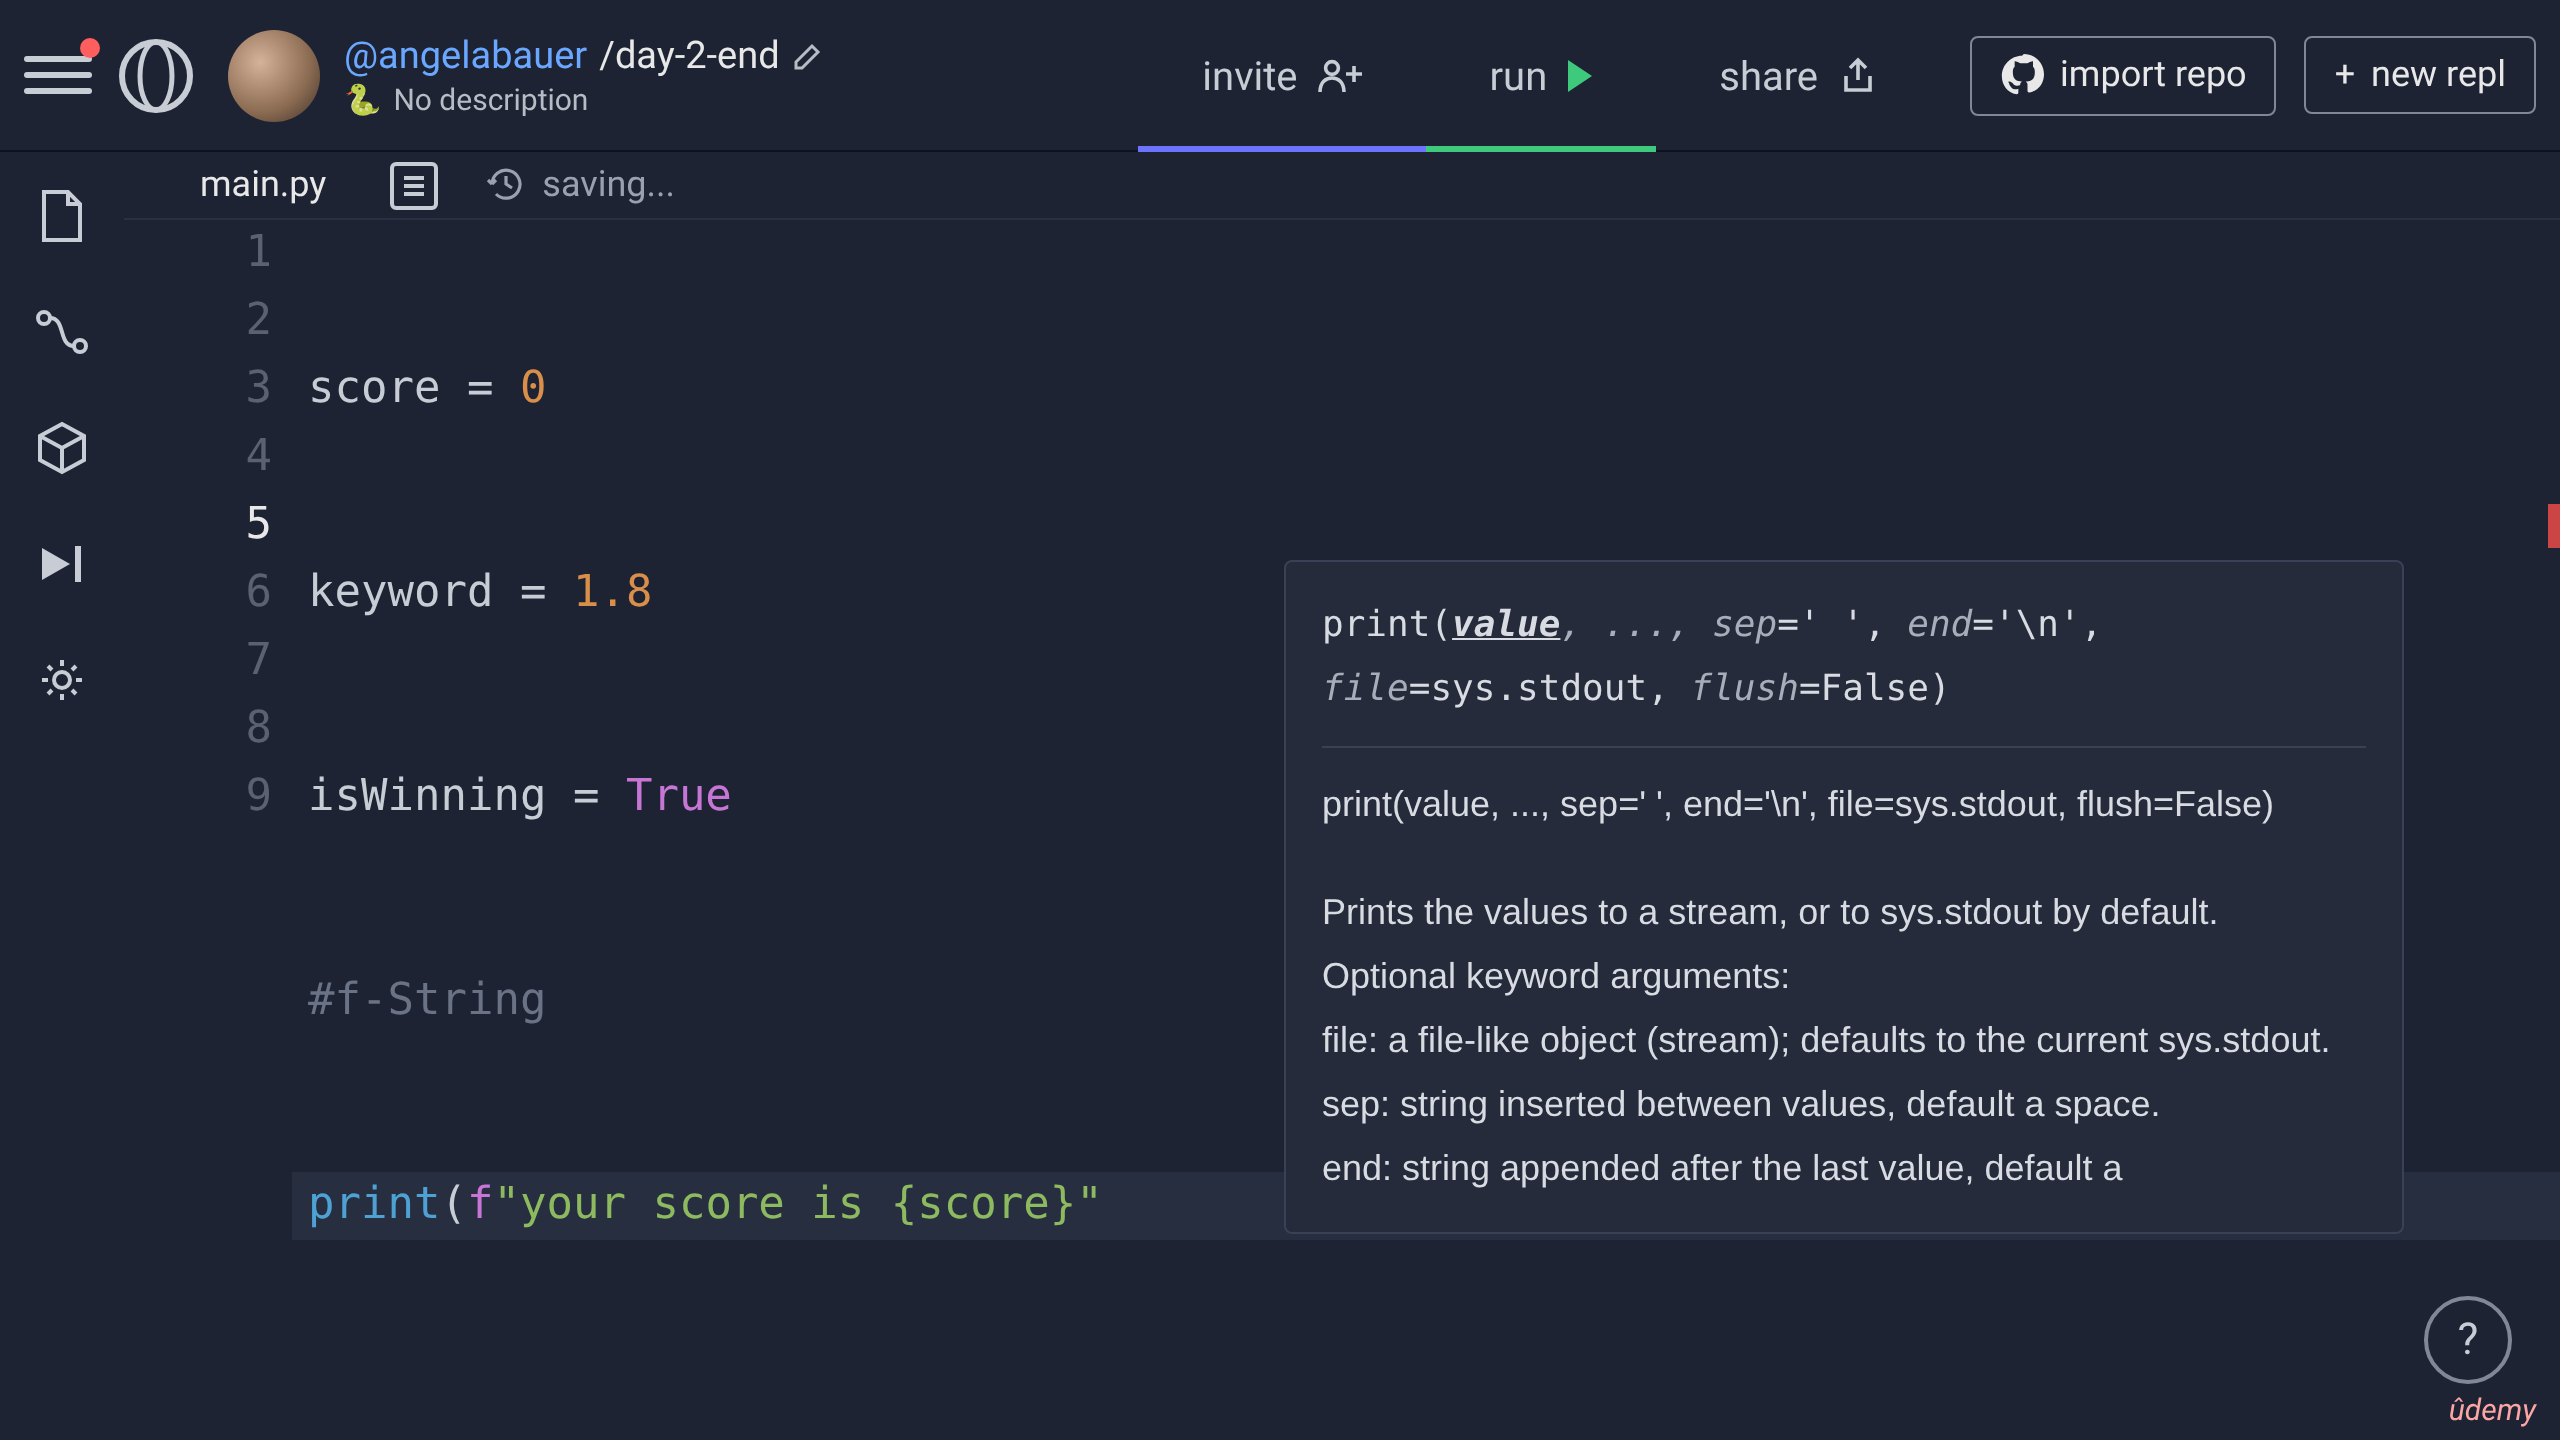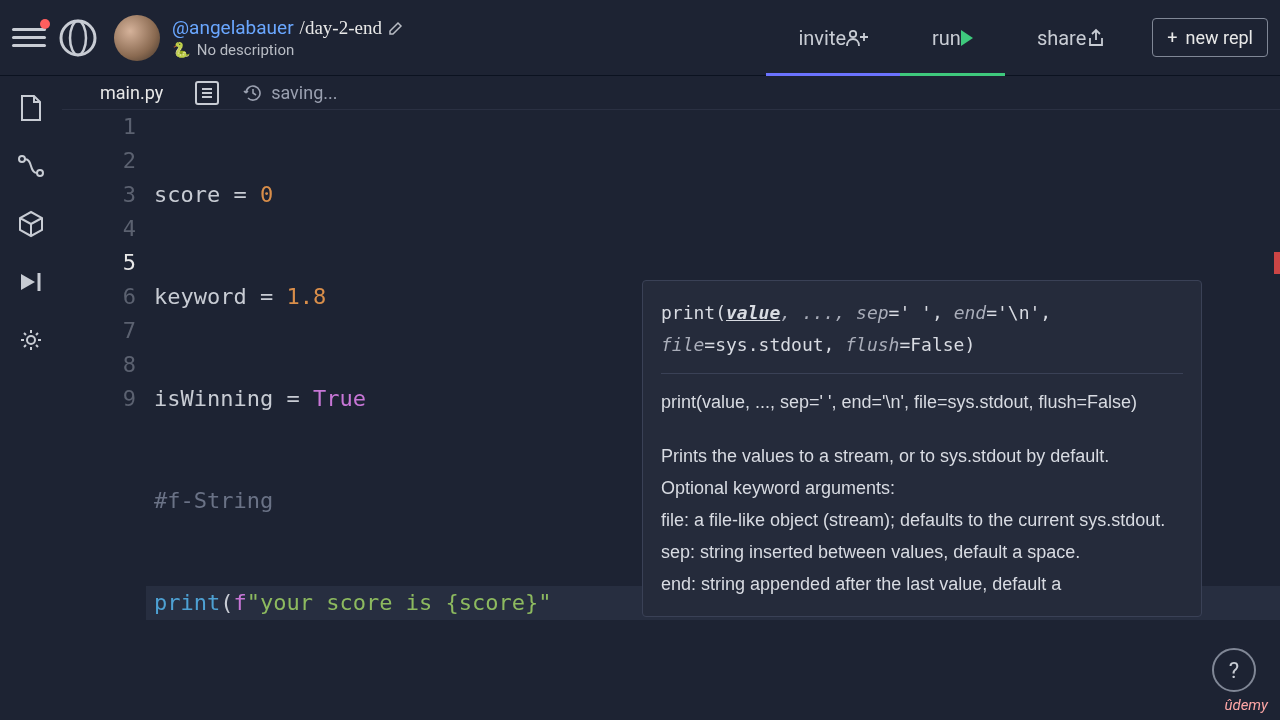--- a/index.html
+++ b/index.html
@@ -32,27 +32,27 @@
   margin-right: 14px;
 }
 .avatar {
   width: 46px; height: 46px; border-radius: 50%;
   background: radial-gradient(circle at 35% 35%, #d5b29a 0%, #8a6a51 60%, #3b3028 100%);
   margin-right: 12px;
 }
 .title-block { display: flex; flex-direction: column; gap: 2px; text-align: right; }
 .title-row { display: flex; align-items: center; gap: 6px; font-size: 19px; }
 .user-link { color: #6aa7ff; }
-.proj-name { color: #e8e8e8; font-family: Liberation Serif, serif; }
+.proj-name { color: #e8e8e8; }
 .pencil { color: #b8bcc4; }
 .desc-row { display: flex; align-items: center; gap: 6px; font-size: 15px; color: #b8bcc4; }
 .btn-row { margin-left: auto; display: flex; align-items: center; gap: 0; }
 .topbtn {
   height: 76px; padding: 0 32px;
-  display: flex; align-items: center; 
+  display: flex; align-items: center; gap: 10px;
   font-size: 20px; color: #c8ccd4;
   cursor: pointer;
   position: relative;
 }
 .topbtn.invite::after { content:""; position:absolute; bottom:0; left:0; right:0; height:3px; background:#6b73ff; }
 .topbtn.run::after { content:""; position:absolute; bottom:0; left:0; right:0; height:3px; background:#3ec97d; }
 .run-play { width:0; height:0; border-left:12px solid #3ec97d; border-top:8px solid transparent; border-bottom:8px solid transparent; }
 .action-box {
   border: 1px solid #808796; border-radius: 4px;
   padding: 8px 14px; margin-left: 14px;
@@ -64,21 +64,21 @@
   width: 62px;
   display: flex; flex-direction: column; align-items: center;
   padding-top: 18px; gap: 30px;
 }
 .side-icon { width: 28px; height: 28px; display:flex; align-items:center; justify-content:center; color:#c8ccd4; }
 .main { flex: 1; display: flex; flex-direction: column; position: relative; }
 .tabs { height: 44px; display: flex; align-items: center; gap: 24px; padding-left: 30px; border-bottom: 1px solid #2a3042; }
 .tab { font-size: 18px; color: #e8e8e8; padding: 6px 8px; }
 .tab-icon { width:24px; height:24px; border:2px solid #c8ccd4; border-radius:3px; display:flex; align-items:center; justify-content:center; }
 .tab-icon span{ width:10px; height:2px; background:#c8ccd4; box-shadow:0 4px 0 #c8ccd4, 0 -4px 0 #c8ccd4; }
-.saving { display:flex; align-items:center; gap:8px; color:#9aa0b0; font-size:18px; }
+.saving { display:flex; gap:8px; color:#9aa0b0; font-size:18px; }
 .editor { flex: 1; display: flex; font-family: "Menlo","Consolas",monospace; font-size: 22px; line-height: 34px; position: relative; }
 .gutter { width: 92px; text-align: right; padding-right: 18px; color: #5b6170; }
 .gutter .cur { color:#e8e8e8; }
 .code { flex:1; white-space: pre; }
 .code-line { height:34px; }
 .code-line.active { background:#272e40; margin-left:-8px; padding-left:8px; }
 .op{color:#c8ccd4;text-align:right;} .num{color:#d98e4a;} .kw{color:#c776d6;} .str{color:#8dba5f;} .cmt{color:#6a7286;} .fn{color:#4ea1d3;}
 .err-marker{ position:absolute; top: calc(34px*4 + 6px); right:0; width:6px; height:22px; background:#cc4545; }
 .tooltip {
   position: absolute;
@@ -155,20 +155,28 @@
     </div>
     <div class="topbtn">
       <span>share</span>
       <span>
           <svg width="20" height="20" viewBox="0 0 20 20">
             <path d="M4 10 L4 17 L16 17 L16 10 M10 2 L10 12 M6 6 L10 2 L14 6" fill="none" stroke="#c8ccd4" stroke-width="1.8"></path>
           </svg>
         </span>
     </div>
     <div class="action-box">
+      <span>
+          <svg width="22" height="22" viewBox="0 0 24 24">
+            <path fill="#e8e8e8" d="M12 1C6 1 1 6 1 12c0 5 3 9 8 10 1 0 1-1 1-1v-2c-3 1-4-1-4-1-1-1-1-2-1-2-1-1 0-1 0-1 1 0 2 1 2 1 1 2 3 1 4 1 0-1 0-1 1-2-3 0-5-1-5-5 0-1 0-2 1-3 0 0 0-1 0-3 0 0 1 0 3 1 1 0 2 0 2 0s1 0 2 0c2-1 3-1 3-1 0 2 0 3 0 3 1 1 1 2 1 3 0 4-2 5-5 5 1 1 1 1 1 2v3c0 0 0 1 1 1 5-1 8-5 8-10 0-6-5-11-11-11z"></path>
+          </svg>
+        </span>
+      <span>import repo</span>
+    </div>
+    <div class="action-box">
       <span>+</span>
       <span>new repl</span>
     </div>
   </div>
 </div>
 
 <div class="content">
   <div class="sidebar">
     <div class="side-icon">
         <svg width="24" height="28" viewBox="0 0 24 28">

